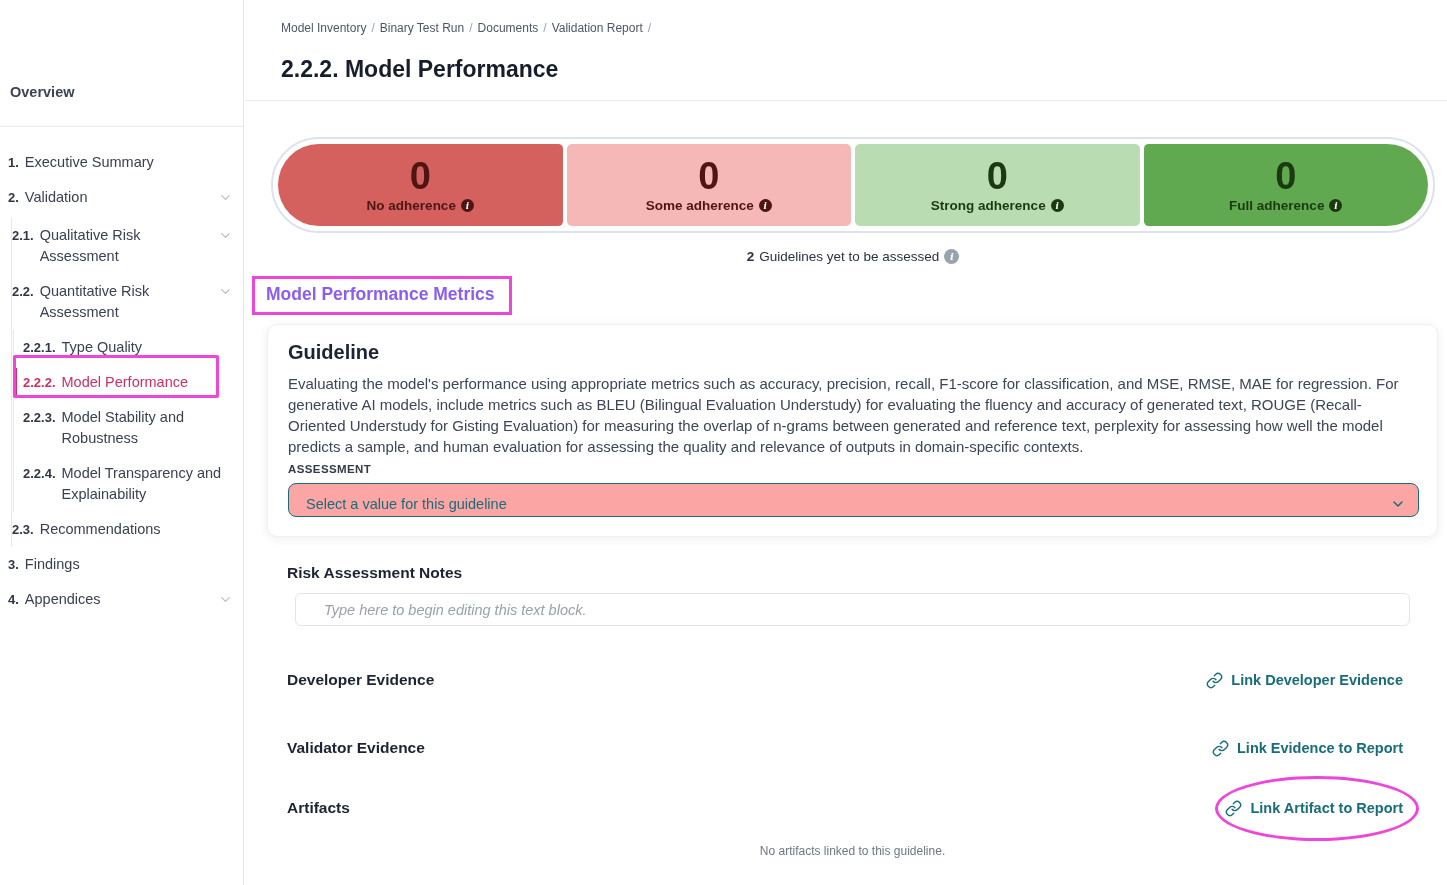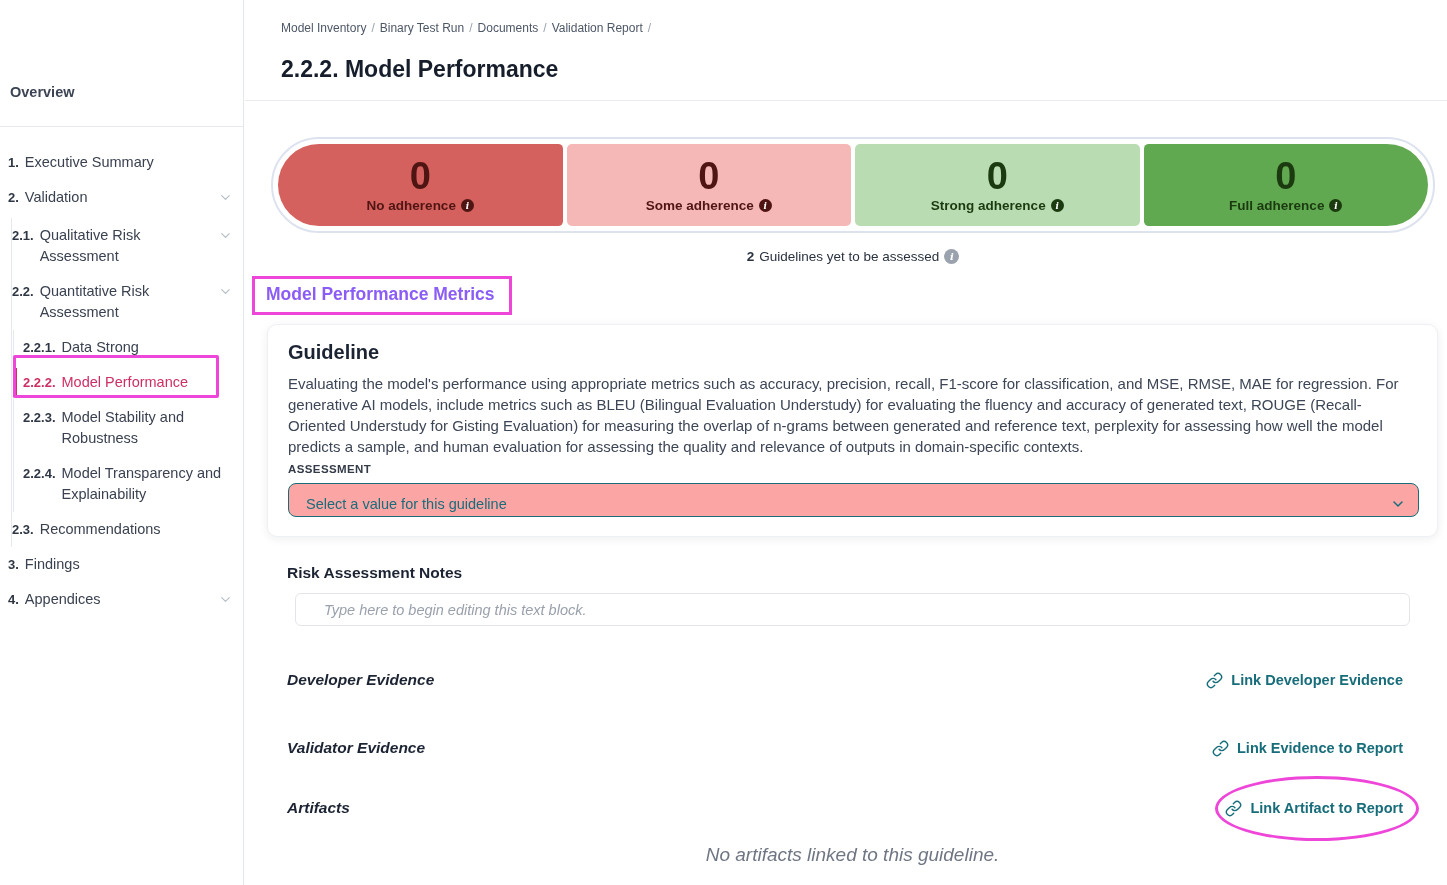--- a/index.html
+++ b/index.html
@@ -80,29 +80,29 @@
   
   .notes-heading { margin:27px 0 0 42px; font-size:15.5px; font-weight:700; color:#1c2434; }
   .notes-wrap { margin:11px 37px 0 50px; }
   .notes-input { width:100%; height:33px; border:1px solid #e3e5eb; border-radius:6px;
     padding:0 28px; font-size:14.5px; font-family:"Liberation Sans", sans-serif; color:#1d2433; outline:none; }
   .notes-input::placeholder { font-style:italic; color:#9aa1ac; }
 
   
   .evidence-row { display:flex; justify-content:space-between; align-items:center; margin:0 44px 0 42px; }
   .row-1 { margin-top:45px; } .row-2 { margin-top:50px; } .row-3 { margin-top:42px; }
-  .evidence-heading { font-size:15.5px; font-weight:700; color:#1c2434;font-style:italic; }
+  .evidence-heading { font-size:15.5px; font-weight:700; color:#1c2434; }
   .evidence-link { display:flex; align-items:center; gap:8px; color:#186d7a; font-size:14.5px;
     font-weight:600; cursor:pointer; position:relative; }
   .evidence-link svg { flex:none; }
   .ellipse-annotation { position:absolute; left:-10px; right:-16px; top:-24px; bottom:-24px;
     border:3px solid #ee46d8; border-radius:50%; pointer-events:none; }
 
-  .empty-text { margin:27px 37px 0 50px; text-align:center; font-style:italic;
-    font-size:19px; color:#6f7683; }
+  .empty-text { margin:27px 37px 0 50px; text-align:center; 
+    font-size:12px; color:#6f7683; }
 </style>
 </head>
 <body>
 
 <nav class="sidebar">
   <div class="sidebar-overview">Overview</div>
   <div class="sidebar-divider"></div>
   <div class="nav">
 
     <div class="nav-item">
@@ -136,21 +136,21 @@
         <span class="nav-chevron">
           <svg width="15" height="15" viewBox="0 0 24 24" fill="none" stroke="currentColor" stroke-width="2" stroke-linecap="round" stroke-linejoin="round">
               <polyline points="6 9 12 15 18 9"></polyline>
             </svg>
         </span>
       </div>
 
       <div class="group-l2">
         <div class="nav-item">
           <span class="nav-num">2.2.1.</span>
-          <span class="nav-label">Data Strong</span>
+          <span class="nav-label">Type Quality</span>
         </div>
         <div class="nav-item active">
           <span class="nav-num">2.2.2.</span>
           <span class="nav-label">Model Performance</span>
         </div>
         <div class="nav-item">
           <span class="nav-num">2.2.3.</span>
           <span class="nav-label">Model Stability and Robustness</span>
         </div>
         <div class="nav-item">

